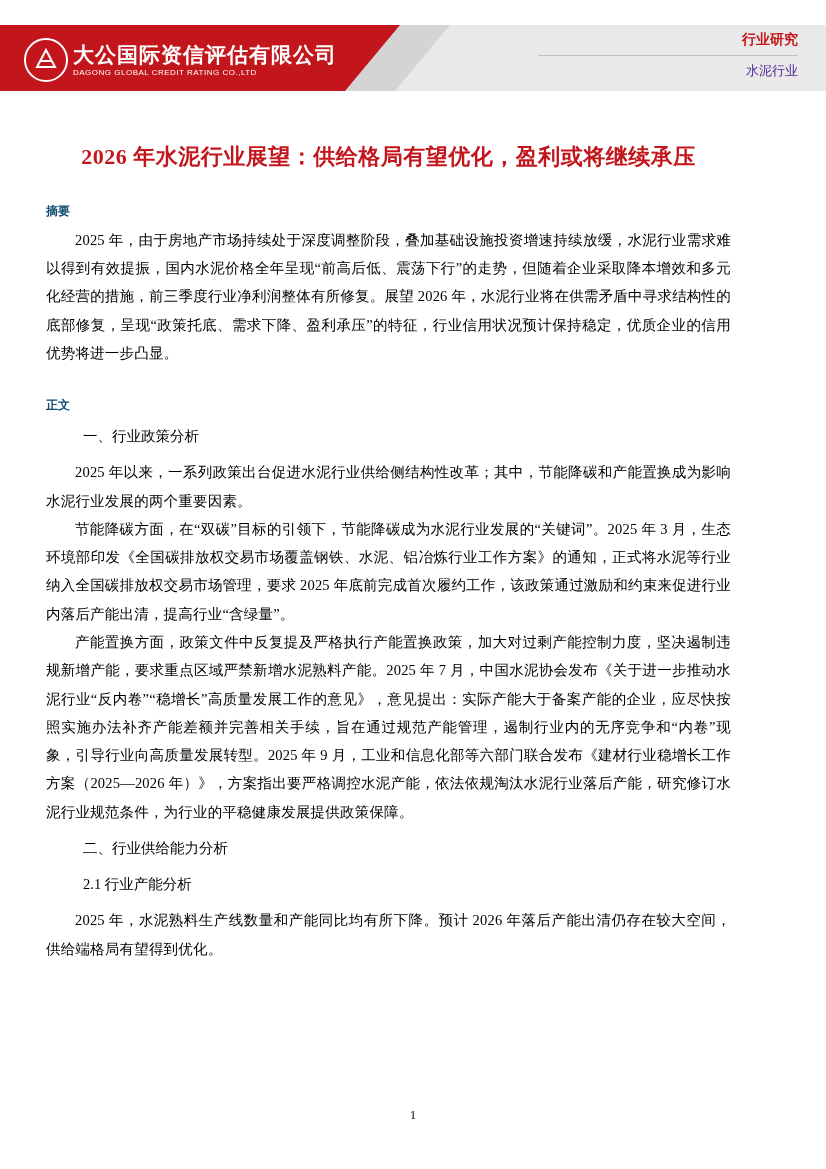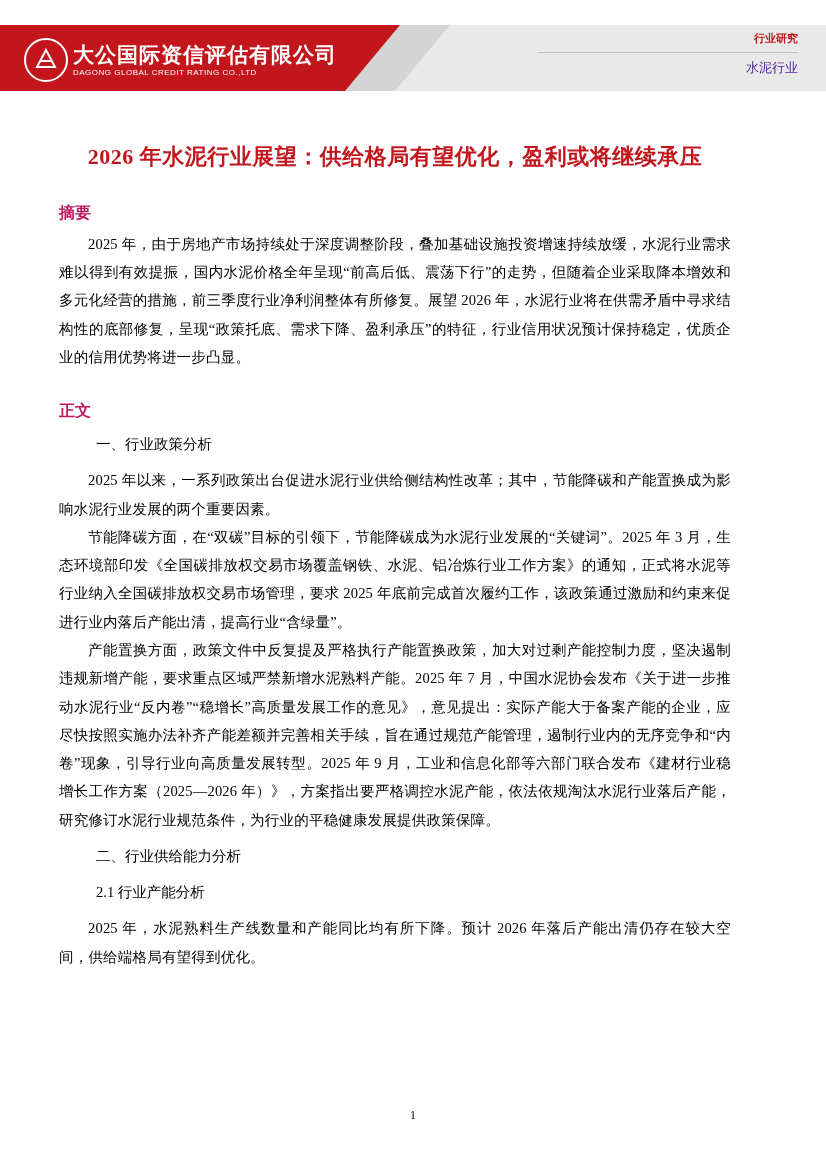--- a/index.html
+++ b/index.html
@@ -80,60 +80,60 @@
   .header-right {
     position: absolute;
     right: 28px;
     top: 25px;
     width: 260px;
     height: 66px;
     text-align: right;
   }
   .header-right .line1 {
     color: #c3161c;
-    font-size: 11px;
+    font-size: 14px;
     font-weight: bold;
     font-family: "Liberation Sans", sans-serif;
     margin-top: 6px;
   }
   .header-right .hr-sep {
     border-bottom: 1px solid #bfbfbf;
     margin: 6px 0 6px auto;
     width: 100%;
   }
   .header-right .line2 {
     color: #4c1d95;
     font-size: 13px;
     font-family: "Liberation Sans", sans-serif;
   }
 
   
   .page {
-    padding: 0 95px 0 59px;
+    padding: 0 95px 0 46px;
     box-sizing: border-box;
     width: 826px;
   }
   .doc-title {
     color: #c3161c;
     font-size: 22px;
     font-weight: bold;
     text-align: center;
     margin-top: 34px;
     letter-spacing: 0.5px;
     line-height: 1.4;
   }
   .byline {
     text-align: right;
     font-size: 15px;
     margin-top: 30px;
     letter-spacing: 1px;
   }
   .section-head {
-    color: #be185d;
-    font-size: 16px;
+    color: #0c4a6e;
+    font-size: 12px;
     font-weight: bold;
     margin-top: 30px;
     margin-bottom: 6px;
   }
   p.para {
     font-size: 14.5px;
     line-height: 1.95;
     margin: 0;
     text-align: justify;
     text-justify: inter-ideograph;

